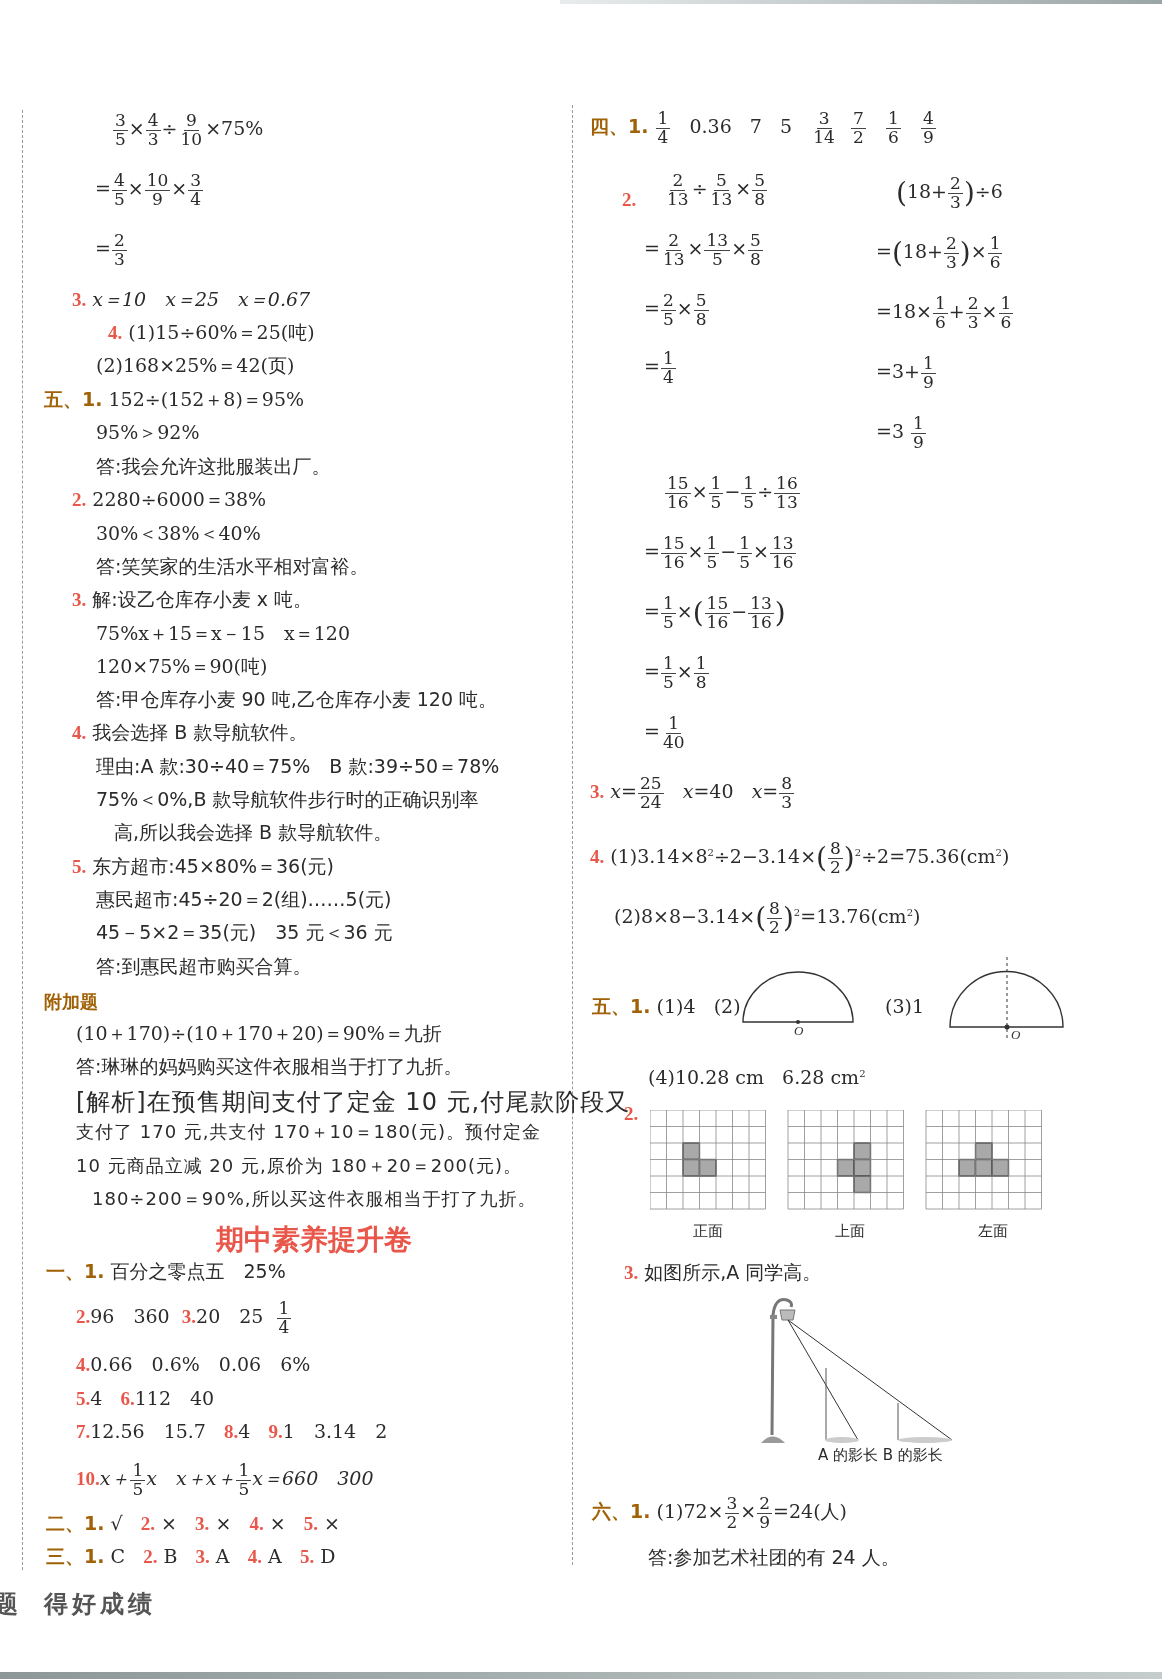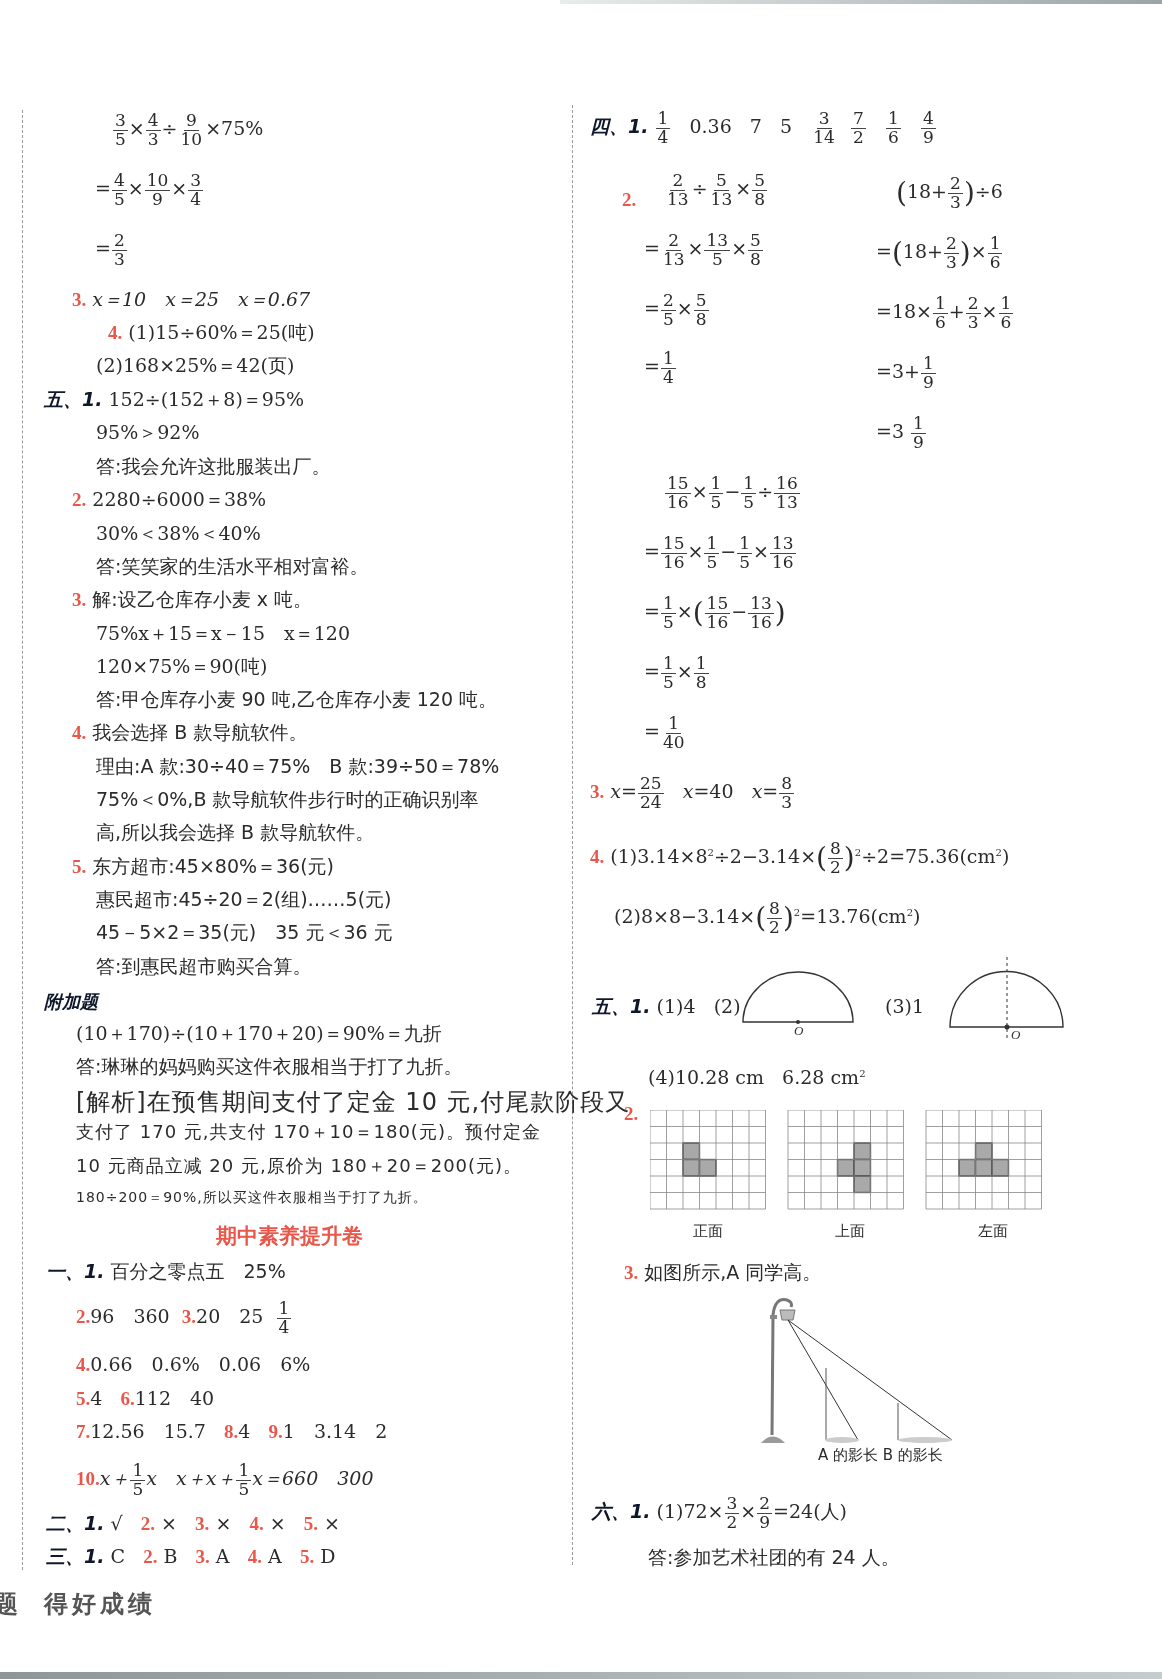--- a/index.html
+++ b/index.html
@@ -2,28 +2,28 @@
 <html><head>
 <meta charset="utf-8">
 <style>
   * { box-sizing: border-box; margin: 0; padding: 0; }
   html, body { width: 1162px; height: 1679px; background: #ffffff; overflow: hidden; }
   body { position: relative; font-family: "DejaVu Serif", "Liberation Serif", serif; color: #2b2b2b; font-size: 19px; }
   .topband { position: absolute; left: 560px; top: 0; width: 602px; height: 4px; background: linear-gradient(to right, #e8ecec, #9aa5a6); }
   .bottomband { position: absolute; left: 0; top: 1672px; width: 1162px; height: 7px; background: linear-gradient(to right, #8d9797, #c5cccc); }
   .vdash { position: absolute; width: 0; border-left: 1px dashed #9a9a9a; }
   .abs { position: absolute; white-space: nowrap; line-height: 1; }
-  .red { color: #0f172a; font-family: "DejaVu Sans", "Liberation Sans", sans-serif; font-weight: bold; font-style: italic; }
+  .red { color: #a16207; font-family: "DejaVu Sans", "Liberation Sans", sans-serif; font-weight: bold; }
   .num { color: #e8574a; font-family: "Liberation Serif", serif; font-weight: bold; }
   .frac { display: inline-flex; flex-direction: column; align-items: center; vertical-align: middle; font-size: 17px; line-height: 1.05; margin: 0 1px; }
   .frac .n { padding: 0 2px; border-bottom: 1px solid #444; }
   .frac .d { padding: 0 2px; }
   .x { font-style: italic; }
   .cn { font-family: "DejaVu Sans", sans-serif; }
-  .title { color: #e8574a; font-family: "DejaVu Sans", sans-serif; font-weight: bold; font-size: 21px; }
+  .title { color: #e8574a; font-family: "DejaVu Sans", sans-serif; font-weight: bold; font-size: 28px; }
   .footer { color: #555; font-family: "DejaVu Serif", serif; font-weight: bold; font-size: 24px; letter-spacing: 4px; }
   .paren { font-size: 28px; vertical-align: middle; font-weight: 200; }
   sup { font-size: 10px; }
   svg { position: absolute; }
   .cap { position: absolute; font-size: 15px; font-family: "DejaVu Sans", sans-serif; }
 </style>
 </head>
 <body>
 
 <div class="topband"></div>
@@ -88,36 +88,36 @@
   </div>
   <div class="abs" style="left:96px;top:624px;">75%x＋15＝x－15　x＝120</div>
   <div class="abs" style="left:96px;top:657px;">120×75%＝90(吨)</div>
   <div class="abs cn" style="left:96px;top:690px;">答:甲仓库存小麦 90 吨,乙仓库存小麦 120 吨。</div>
 
   <div class="abs cn" style="left:72px;top:723px;">
     <span class="num">4.</span> <span>我会选择 B 款导航软件。</span>
   </div>
   <div class="abs cn" style="left:96px;top:757px;">理由:A 款:30÷40＝75%　B 款:39÷50＝78%</div>
   <div class="abs cn" style="left:96px;top:790px;">75%＜0%,B 款导航软件步行时的正确识别率</div>
-  <div class="abs cn" style="left:96px;top:823px;">高,所以我会选择 B 款导航软件。</div>
+  <div class="abs cn" style="left:114px;top:823px;">高,所以我会选择 B 款导航软件。</div>
 
   <div class="abs cn" style="left:72px;top:857px;">
     <span class="num">5.</span> <span>东方超市:45×80%＝36(元)</span>
   </div>
   <div class="abs cn" style="left:96px;top:890px;">惠民超市:45÷20＝2(组)……5(元)</div>
   <div class="abs cn" style="left:96px;top:923px;">45－5×2＝35(元)　35 元＜36 元</div>
   <div class="abs cn" style="left:96px;top:957px;">答:到惠民超市购买合算。</div>
 
   <div class="abs red" style="left:44px;top:993px;font-size:18px;">附加题</div>
   <div class="abs" style="left:76px;top:1024px;">(10＋170)÷(10＋170＋20)＝90%＝九折</div>
   <div class="abs cn" style="left:76px;top:1057px;">答:琳琳的妈妈购买这件衣服相当于打了九折。</div>
   <div class="abs cn" style="left:76px;top:1090px;font-size:24px;letter-spacing:1px;">[解析]在预售期间支付了定金 10 元,付尾款阶段又</div>
   <div class="abs cn" style="left:76px;top:1123px;font-size:18px;letter-spacing:1px;">支付了 170 元,共支付 170＋10＝180(元)。预付定金</div>
   <div class="abs cn" style="left:76px;top:1157px;font-size:18px;letter-spacing:1px;">10 元商品立减 20 元,原价为 180＋20＝200(元)。</div>
-  <div class="abs cn" style="left:76px;top:1190px;font-size:14px;letter-spacing:1px;">180÷200＝90%,所以买这件衣服相当于打了九折。</div>
+  <div class="abs cn" style="left:92px;top:1190px;font-size:18px;letter-spacing:1px;">180÷200＝90%,所以买这件衣服相当于打了九折。</div>
 
   <div class="abs title" style="left:216px;top:1226px;">期中素养提升卷</div>
   <div class="abs cn" style="left:46px;top:1262px;">
     <span class="red">一、1.</span> <span>百分之零点五　25%</span>
   </div>
   <div class="abs" style="left:76px;top:1300px;">
     <span class="num">2.</span><span>96　360</span>&nbsp;&nbsp;<span class="num">3.</span><span>20　25</span>&nbsp;&nbsp;<span class="frac">
         <span class="n">1</span>
         <span class="d">4</span>
       </span>

